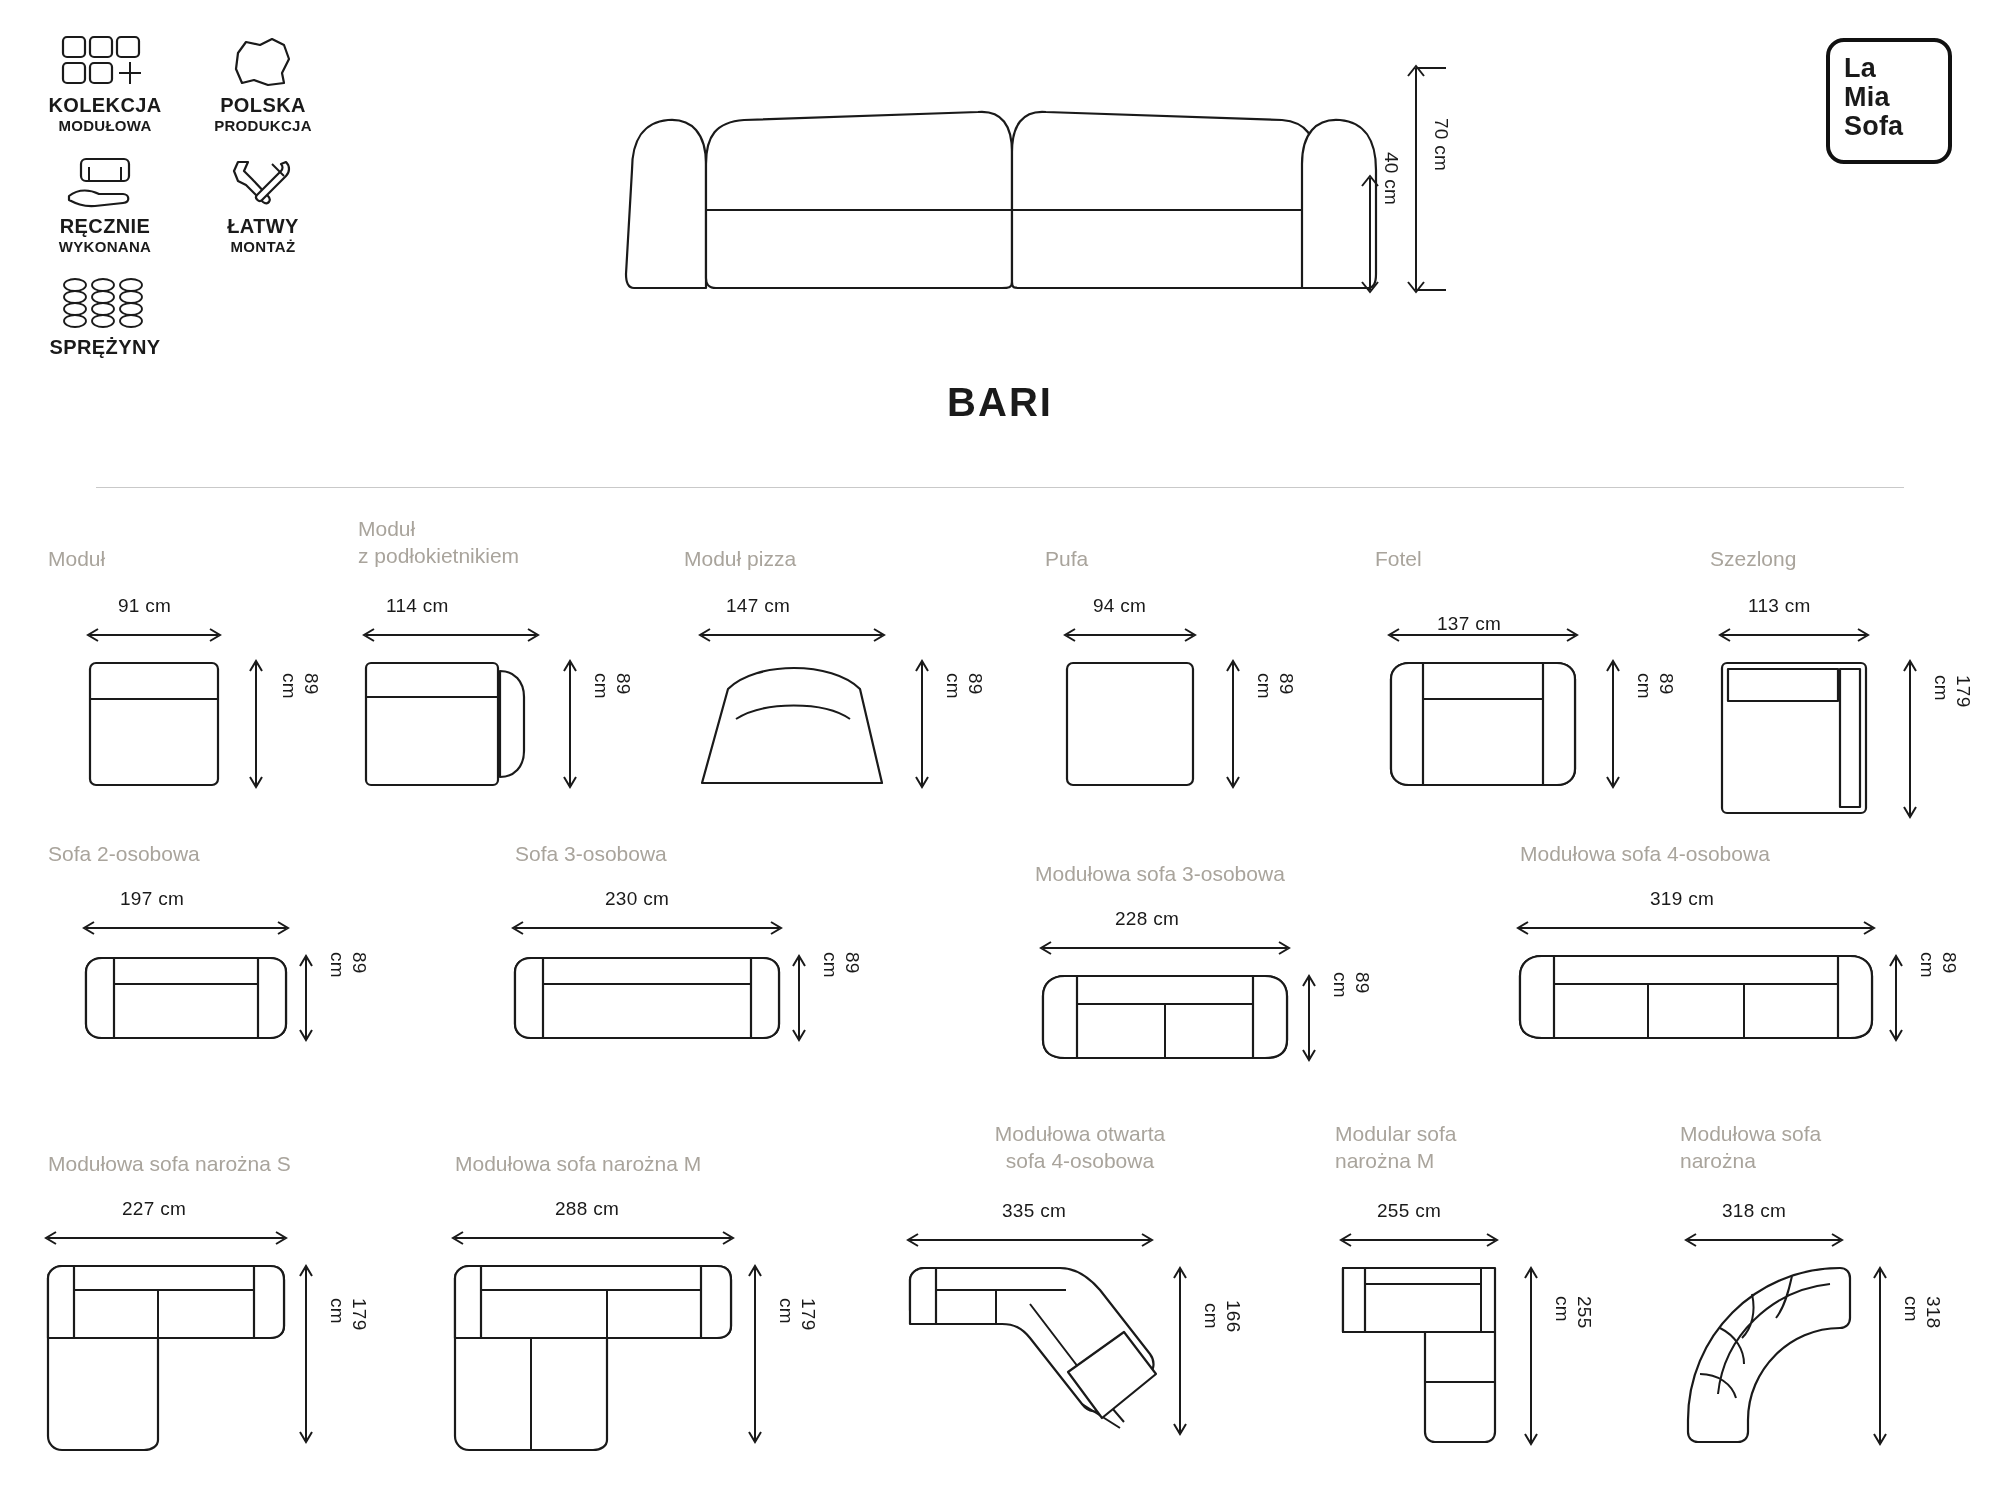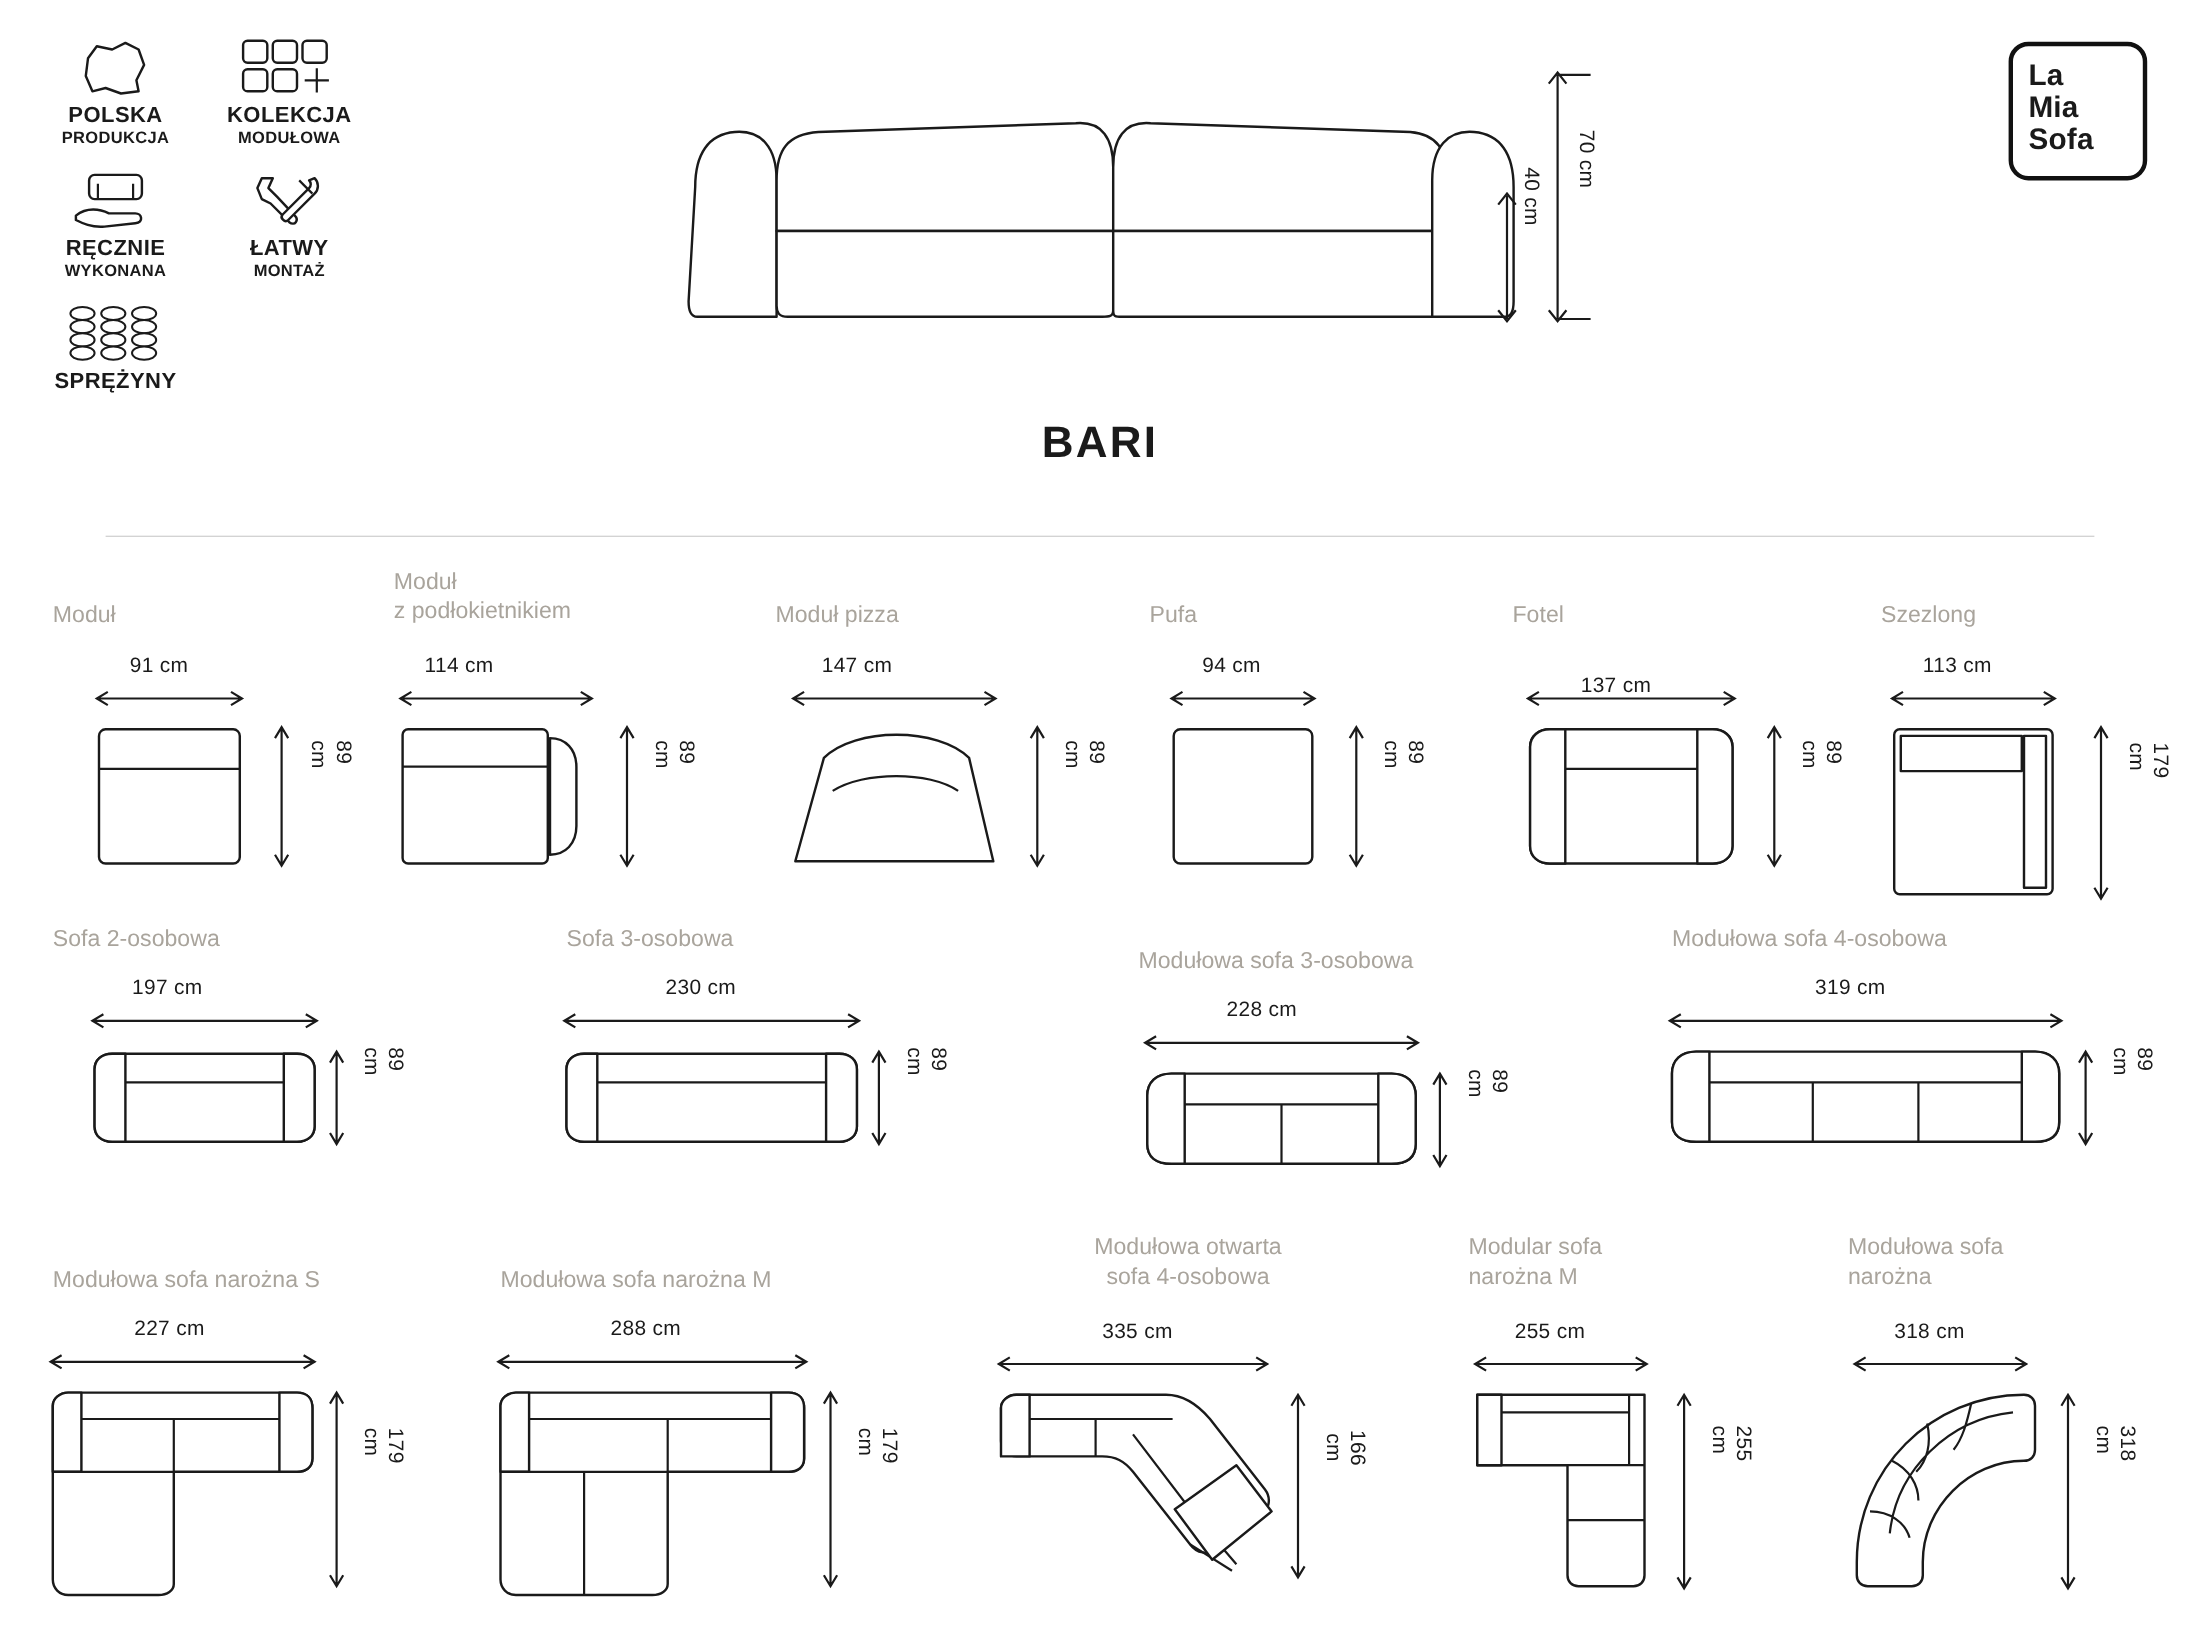--- a/index.html
+++ b/index.html
@@ -121,43 +121,43 @@
   .ln { stroke: #1a1a1a; stroke-width: 2; fill: none; }
   .sofa { stroke: #1a1a1a; stroke-width: 2.2; fill: #fff; stroke-linejoin: round; }
   .sofa-thin { stroke: #1a1a1a; stroke-width: 1.8; fill: #fff; }
 </style>
 </head>
 <body>
 
 <div class="badges">
 
   <div class="badge-row">
-    <div class="badge">
-      <div class="badge-ico">
-        <svg width="62" height="58" viewBox="0 0 62 58">
-          <path class="sofa" d="M6 20 L14 9 L28 12 L40 6 L52 12 L57 26 L50 40 L52 50 L36 52 L22 47 L10 50 L4 36 Z"></path>
-        </svg>
-      </div>
-      <div class="badge-l1">POLSKA</div>
-      <div class="badge-l2">PRODUKCJA</div>
-    </div>
-
     <div class="badge">
       <div class="badge-ico">
         <svg width="90" height="58" viewBox="0 0 90 58">
           <rect class="sofa" x="3" y="4" width="22" height="20" rx="4"></rect>
           <rect class="sofa" x="30" y="4" width="22" height="20" rx="4"></rect>
           <rect class="sofa" x="57" y="4" width="22" height="20" rx="4"></rect>
           <rect class="sofa" x="3" y="30" width="22" height="20" rx="4"></rect>
           <rect class="sofa" x="30" y="30" width="22" height="20" rx="4"></rect>
           <path class="ln" d="M59 40 H81 M70 29 V51" stroke-width="3"></path>
         </svg>
       </div>
       <div class="badge-l1">KOLEKCJA</div>
       <div class="badge-l2">MODUŁOWA</div>
+    </div>
+
+    <div class="badge">
+      <div class="badge-ico">
+        <svg width="62" height="58" viewBox="0 0 62 58">
+          <path class="sofa" d="M6 20 L14 9 L28 12 L40 6 L52 12 L57 26 L50 40 L52 50 L36 52 L22 47 L10 50 L4 36 Z"></path>
+        </svg>
+      </div>
+      <div class="badge-l1">POLSKA</div>
+      <div class="badge-l2">PRODUKCJA</div>
     </div>
   </div>
 
   <div class="badge-row">
     <div class="badge">
       <div class="badge-ico">
         <svg width="80" height="58" viewBox="0 0 80 58">
           <rect class="sofa" x="16" y="5" width="48" height="22" rx="5"></rect>
           <path class="ln" d="M24 27 V13 M56 27 V13"></path>
           <path class="sofa" d="M4 42 C14 34 26 36 34 40 L58 40 C64 40 66 48 58 49 L30 52 C18 53 10 49 4 46 Z"></path>
@@ -262,21 +262,21 @@
   <svg width="260" height="190" viewBox="0 0 260 190" style="position:absolute; left:0; top:112px;">
     <path class="ln" d="M8 8 H178 M16 2 L6 8 L16 14 M170 2 L180 8 L170 14"></path>
     <path class="ln" d="M212 36 V158 M206 44 L212 34 L218 44 M206 150 L212 160 L218 150"></path>
     <rect class="sofa" x="8" y="36" width="132" height="122" rx="5"></rect>
     <path class="ln" d="M8 70 H140"></path>
     <path class="sofa" d="M142 44 C156 44 166 54 166 70 L166 124 C166 140 156 150 142 150 Z"></path>
   </svg>
   <div class="dim-v" style="position:absolute; left:232px; top:158px;">89 cm</div>
 </div>
 
-<div class="item" style="left:705px; top:545px; width:280px;">
+<div class="item" style="left:684px; top:545px; width:280px;">
   <div class="item-title">Moduł pizza</div>
   <div class="dim" style="position:absolute; left:42px; top:50px;">147 cm</div>
   <svg width="280" height="190" viewBox="0 0 280 190" style="position:absolute; left:0; top:82px;">
     <path class="ln" d="M18 8 H198 M26 2 L16 8 L26 14 M190 2 L200 8 L190 14"></path>
     <path class="ln" d="M238 36 V158 M232 44 L238 34 L244 44 M232 150 L238 160 L244 150"></path>
     <path class="sofa" d="M44 62 C72 34 148 34 176 62 L198 156 L18 156 Z"></path>
     <path class="ln" d="M52 92 C80 74 140 74 166 92"></path>
   </svg>
   <div class="dim-v" style="position:absolute; left:258px; top:128px;">89 cm</div>
 </div>

